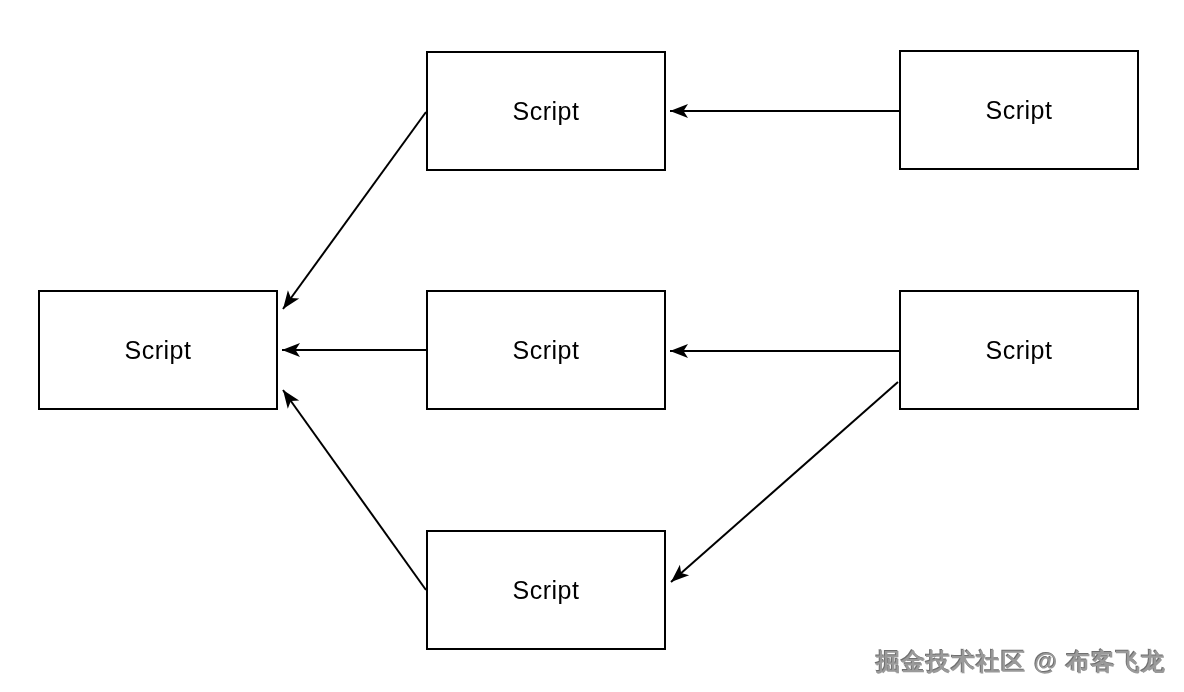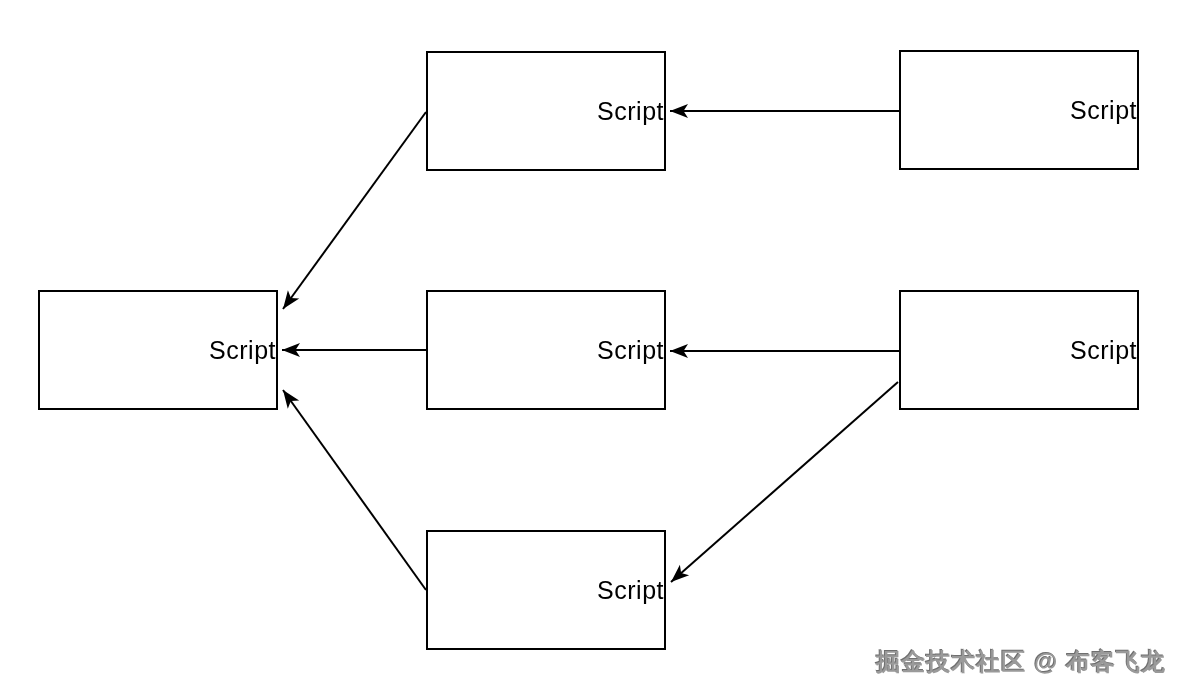--- a/index.html
+++ b/index.html
@@ -25,21 +25,21 @@
   }
   .node {
     position: absolute;
     width: 240px;
     height: 120px;
     box-sizing: border-box;
     background: #ffffff;
     border: 2px solid #000000;
     display: flex;
     align-items: center;
-    justify-content: flex-end;
+    justify-content: center;
     z-index: 2;
   }
   .node .label {
     font-size: 25px;
     color: #000000;
     line-height: 1;
     letter-spacing: 0.5px;
   }
   .node-left          { left: 38px;  top: 290px; }
   .node-top-middle    { left: 426px; top: 51px;  }

